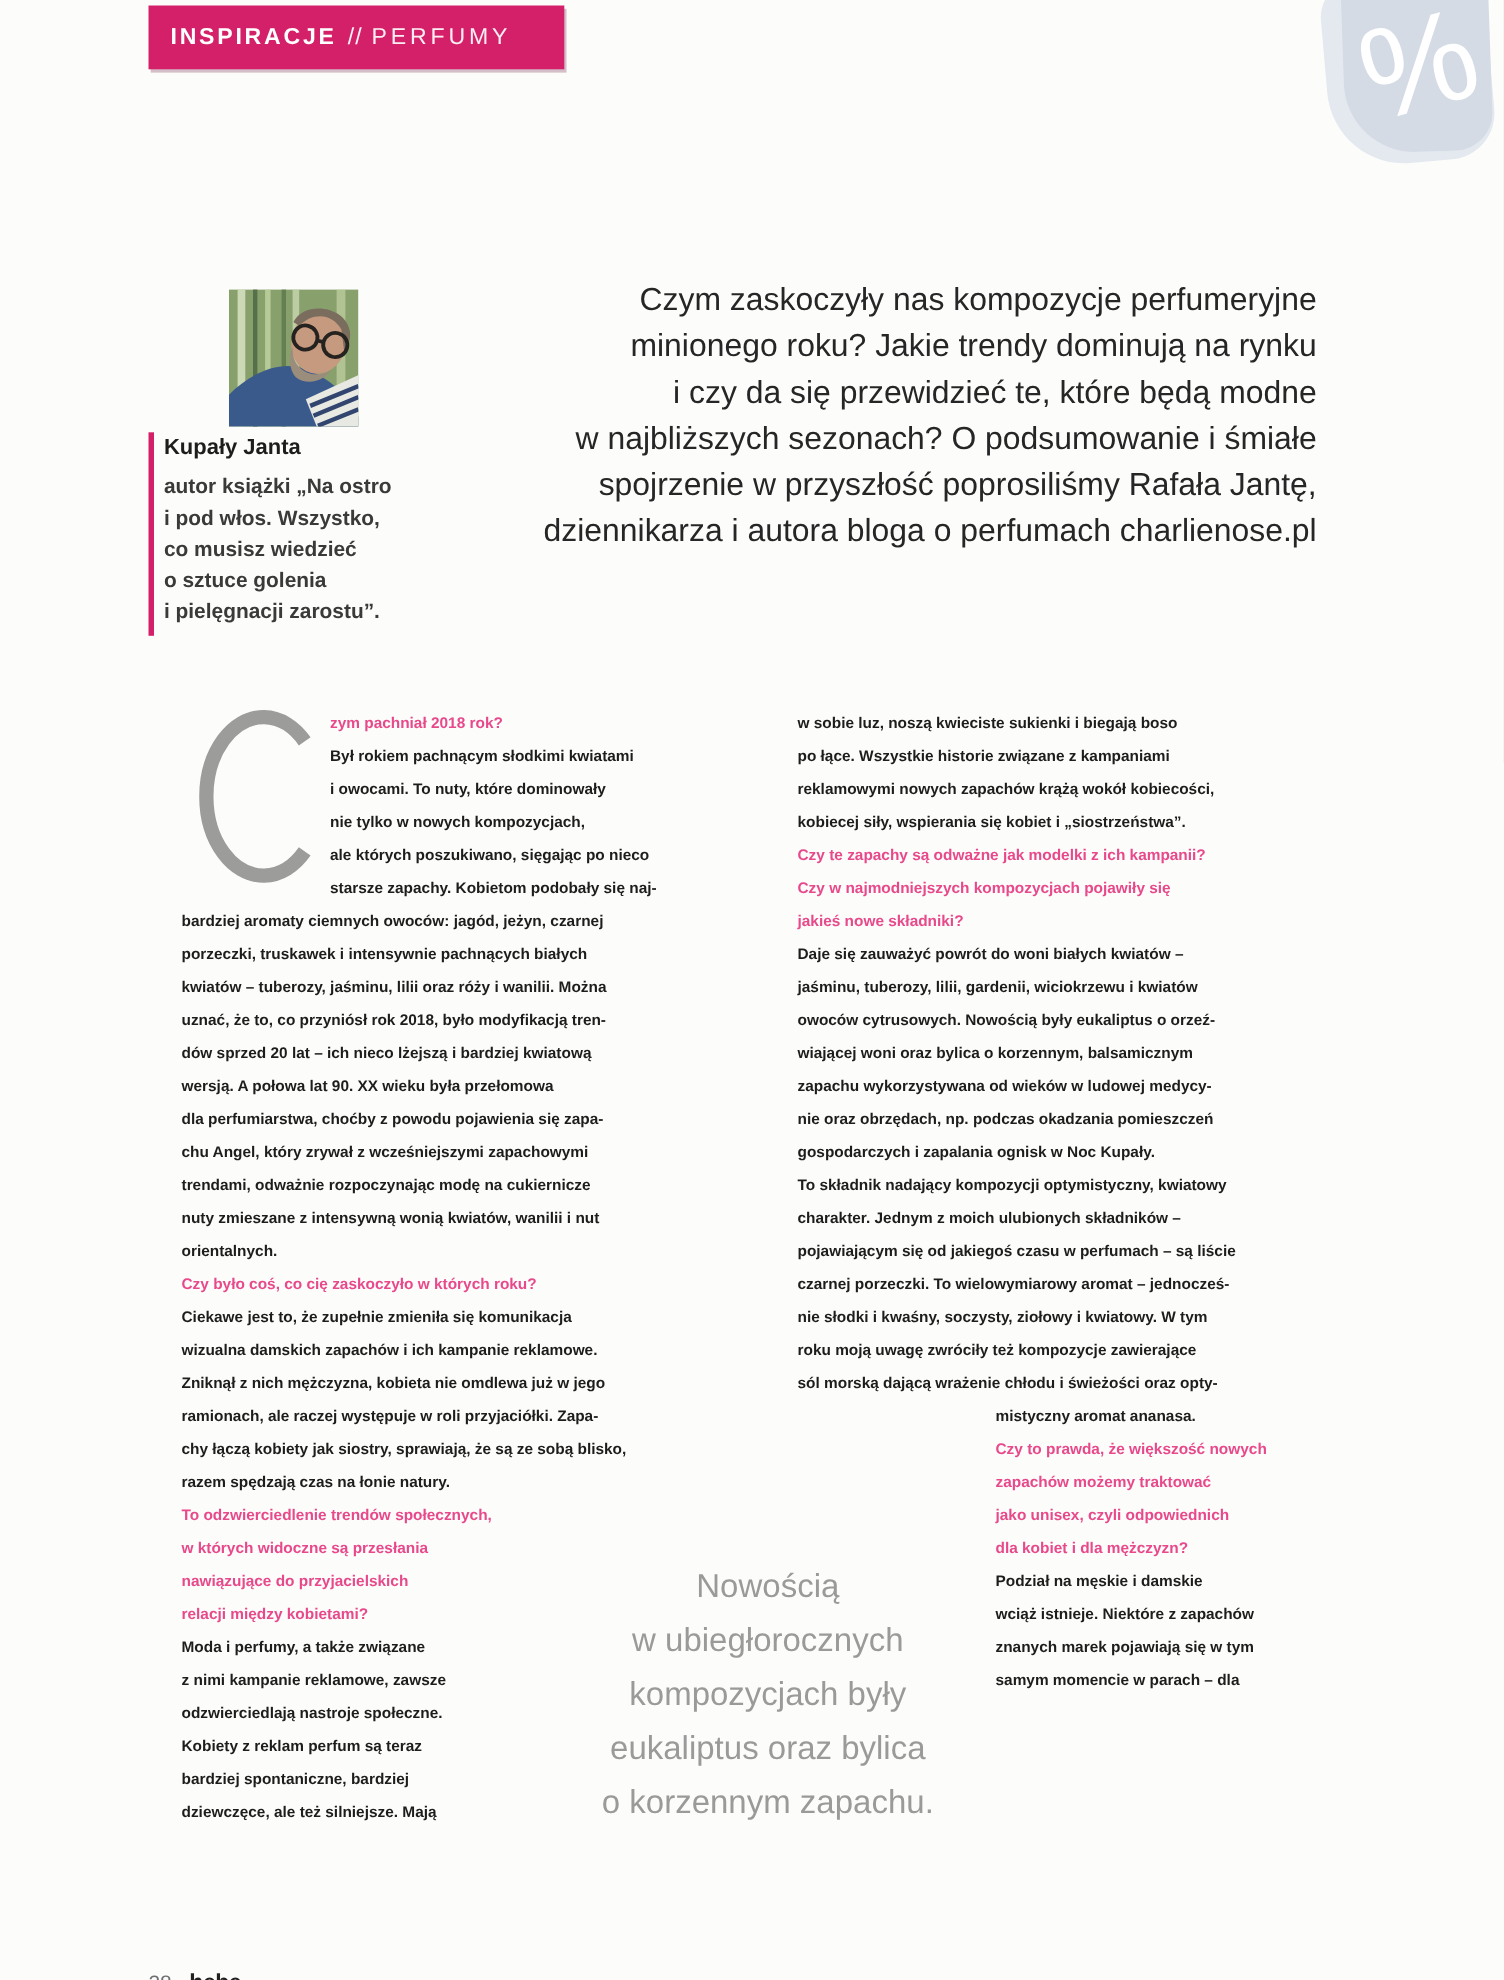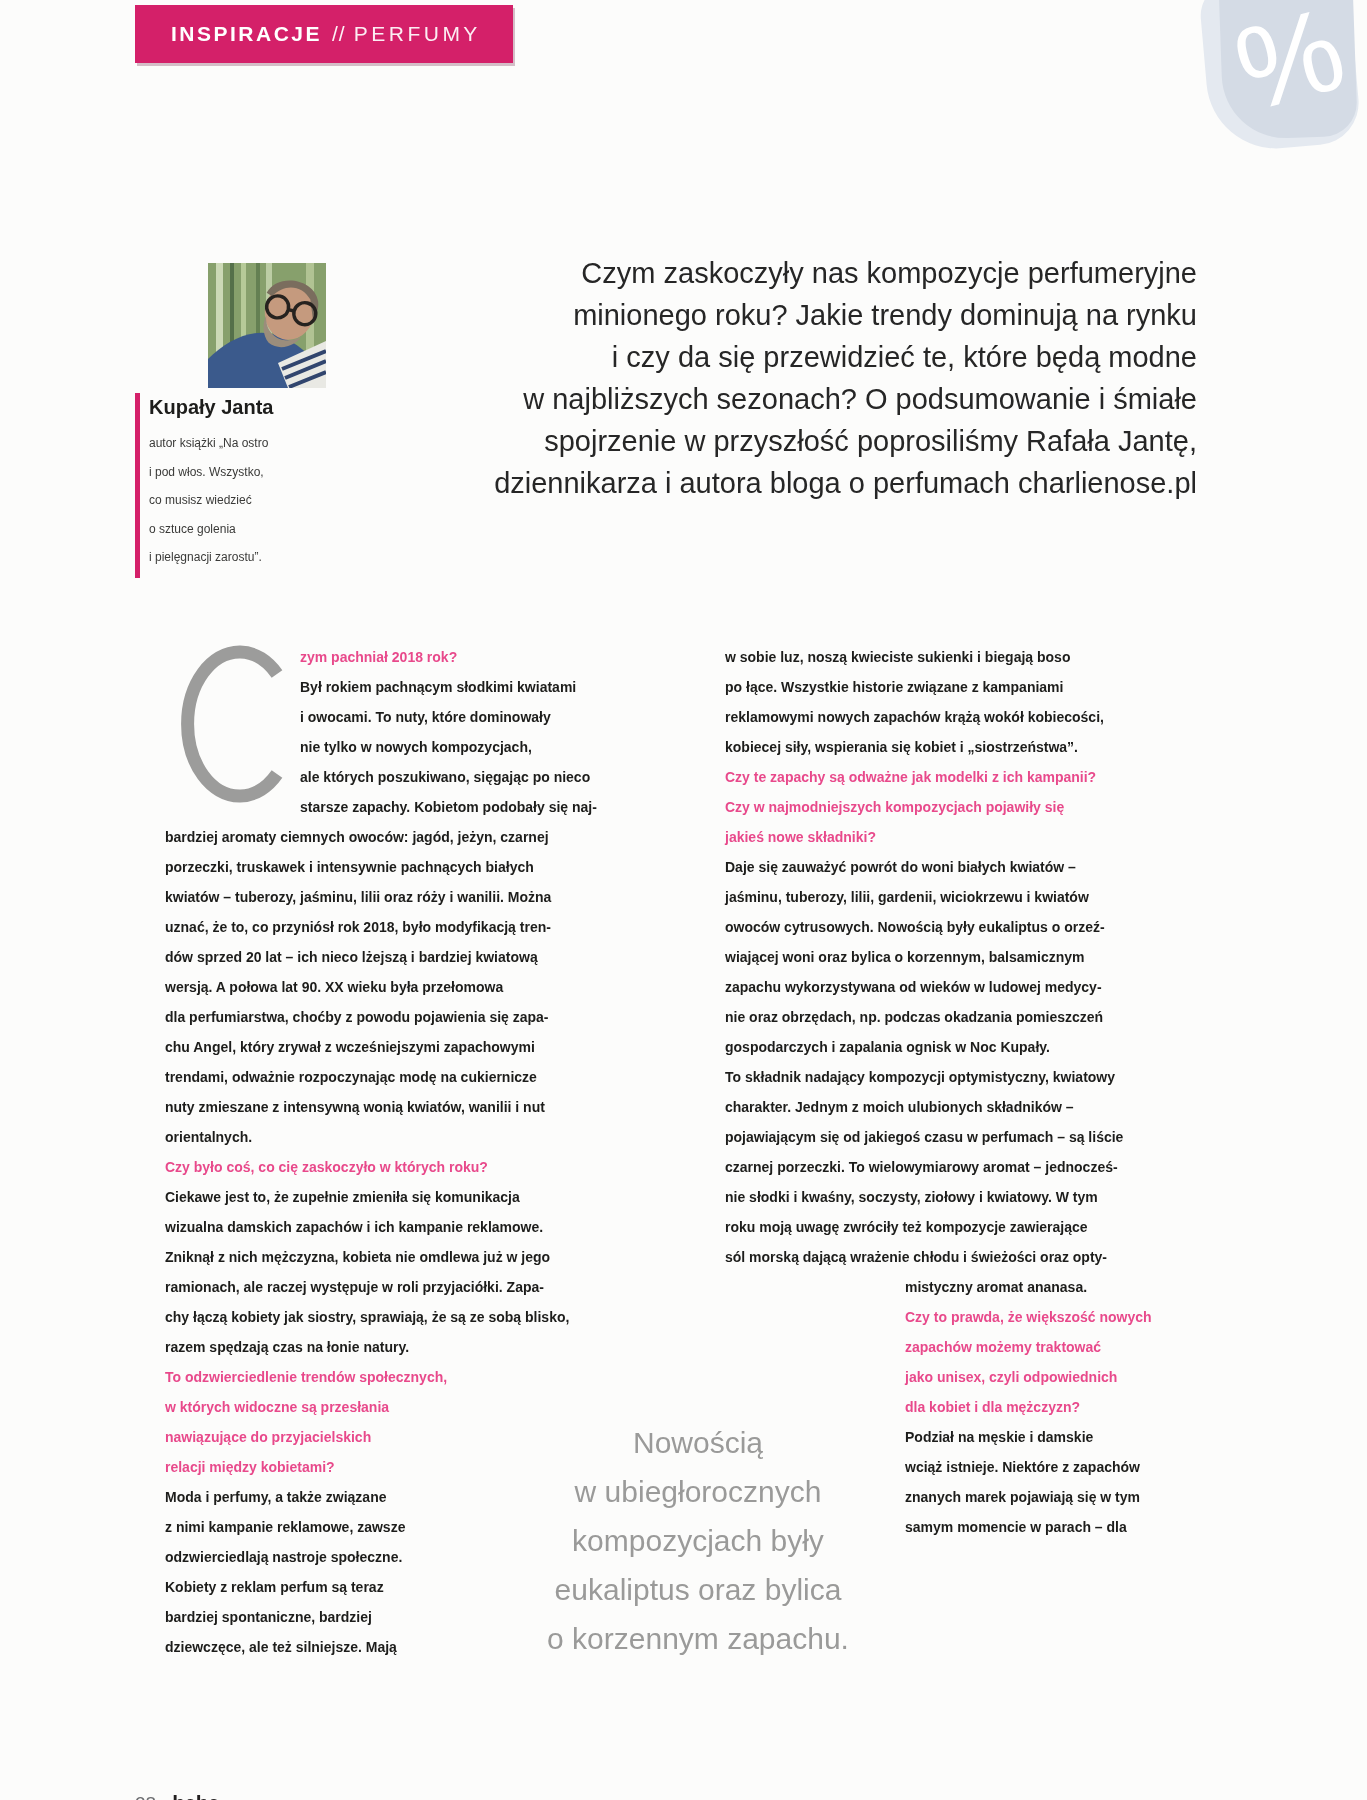--- a/index.html
+++ b/index.html
@@ -4,39 +4,39 @@
 <style>
   html,body{margin:0;padding:0;background:#e8e8e8;}
   .page{
     position:relative; width:1367px; height:1800px; background:#fcfcfb;
     overflow:hidden; font-family:"Liberation Sans","DejaVu Sans",sans-serif;
     color:#1d1d1b;
   }
   
   .banner{
     position:absolute; left:135px; top:5px; width:378px; height:58px;
-    background:#d42069; display:flex; align-items:center; padding-left:36px;
+    background:#d42069; display:flex; align-items:center; padding-left:20px;
     box-sizing:border-box; box-shadow:2px 3px 0 rgba(90,5,45,0.25);
   }
   .banner .b-bold{color:#fff; font-weight:700; font-size:21px; letter-spacing:2.5px;}
   .banner .b-sep{color:rgba(255,255,255,0.95); font-weight:400; font-size:21px; margin:0 8px 0 10px; letter-spacing:1px;}
   .banner .b-light{color:rgba(255,255,255,0.92); font-weight:400; font-size:21px; letter-spacing:3.5px;}
   
   .pct-wrap{position:absolute; left:1205px; top:-30px; width:165px; height:185px;}
   .pct-back{position:absolute; left:0; top:8px; width:150px; height:170px;
     background:#e4e9f0; border-radius:34px 34px 42px 70px; transform:rotate(-5deg);}
   .pct-main{position:absolute; left:16px; top:0; width:134px; height:168px;
     background:#d4dbe5; border-radius:30px 30px 34px 64px; transform:rotate(-2deg);
     display:flex; align-items:center; justify-content:center;}
   .pct-glyph{font-size:118px; color:#fff; transform:rotate(-13deg); font-weight:400; padding-top:10px;}
   
   .author-photo{position:absolute; left:208px; top:263px; width:118px; height:125px; overflow:hidden;}
   .author-bar{position:absolute; left:135px; top:393px; width:5px; height:185px; background:#d42069;}
   .author-name{position:absolute; left:149px; top:396px; font-size:20px; font-weight:700; color:#1d1d1b;}
-  .author-bio{position:absolute; left:149px; top:429px; font-size:12px; font-weight:400;
+  .author-bio{position:absolute; left:149px; top:429px; font-size:19px; font-weight:700;
     color:#3a3a38; line-height:28.6px; white-space:pre-line;}
   
   .intro{position:absolute; left:367px; top:252px; width:830px; font-size:29px;
     font-weight:400; color:#262626; line-height:42px; white-space:pre-line;text-align:right;}
   
   .col{position:absolute; top:642px; font-size:14px; line-height:30px; font-weight:700;margin-left:28px;}
   .col-left{left:137px; width:580px;}
   .col-right{left:697px; width:520px;}
   .q{color:#e8498b; white-space:pre-line;}
   .a{color:#1d1d1b; white-space:pre-line;}

